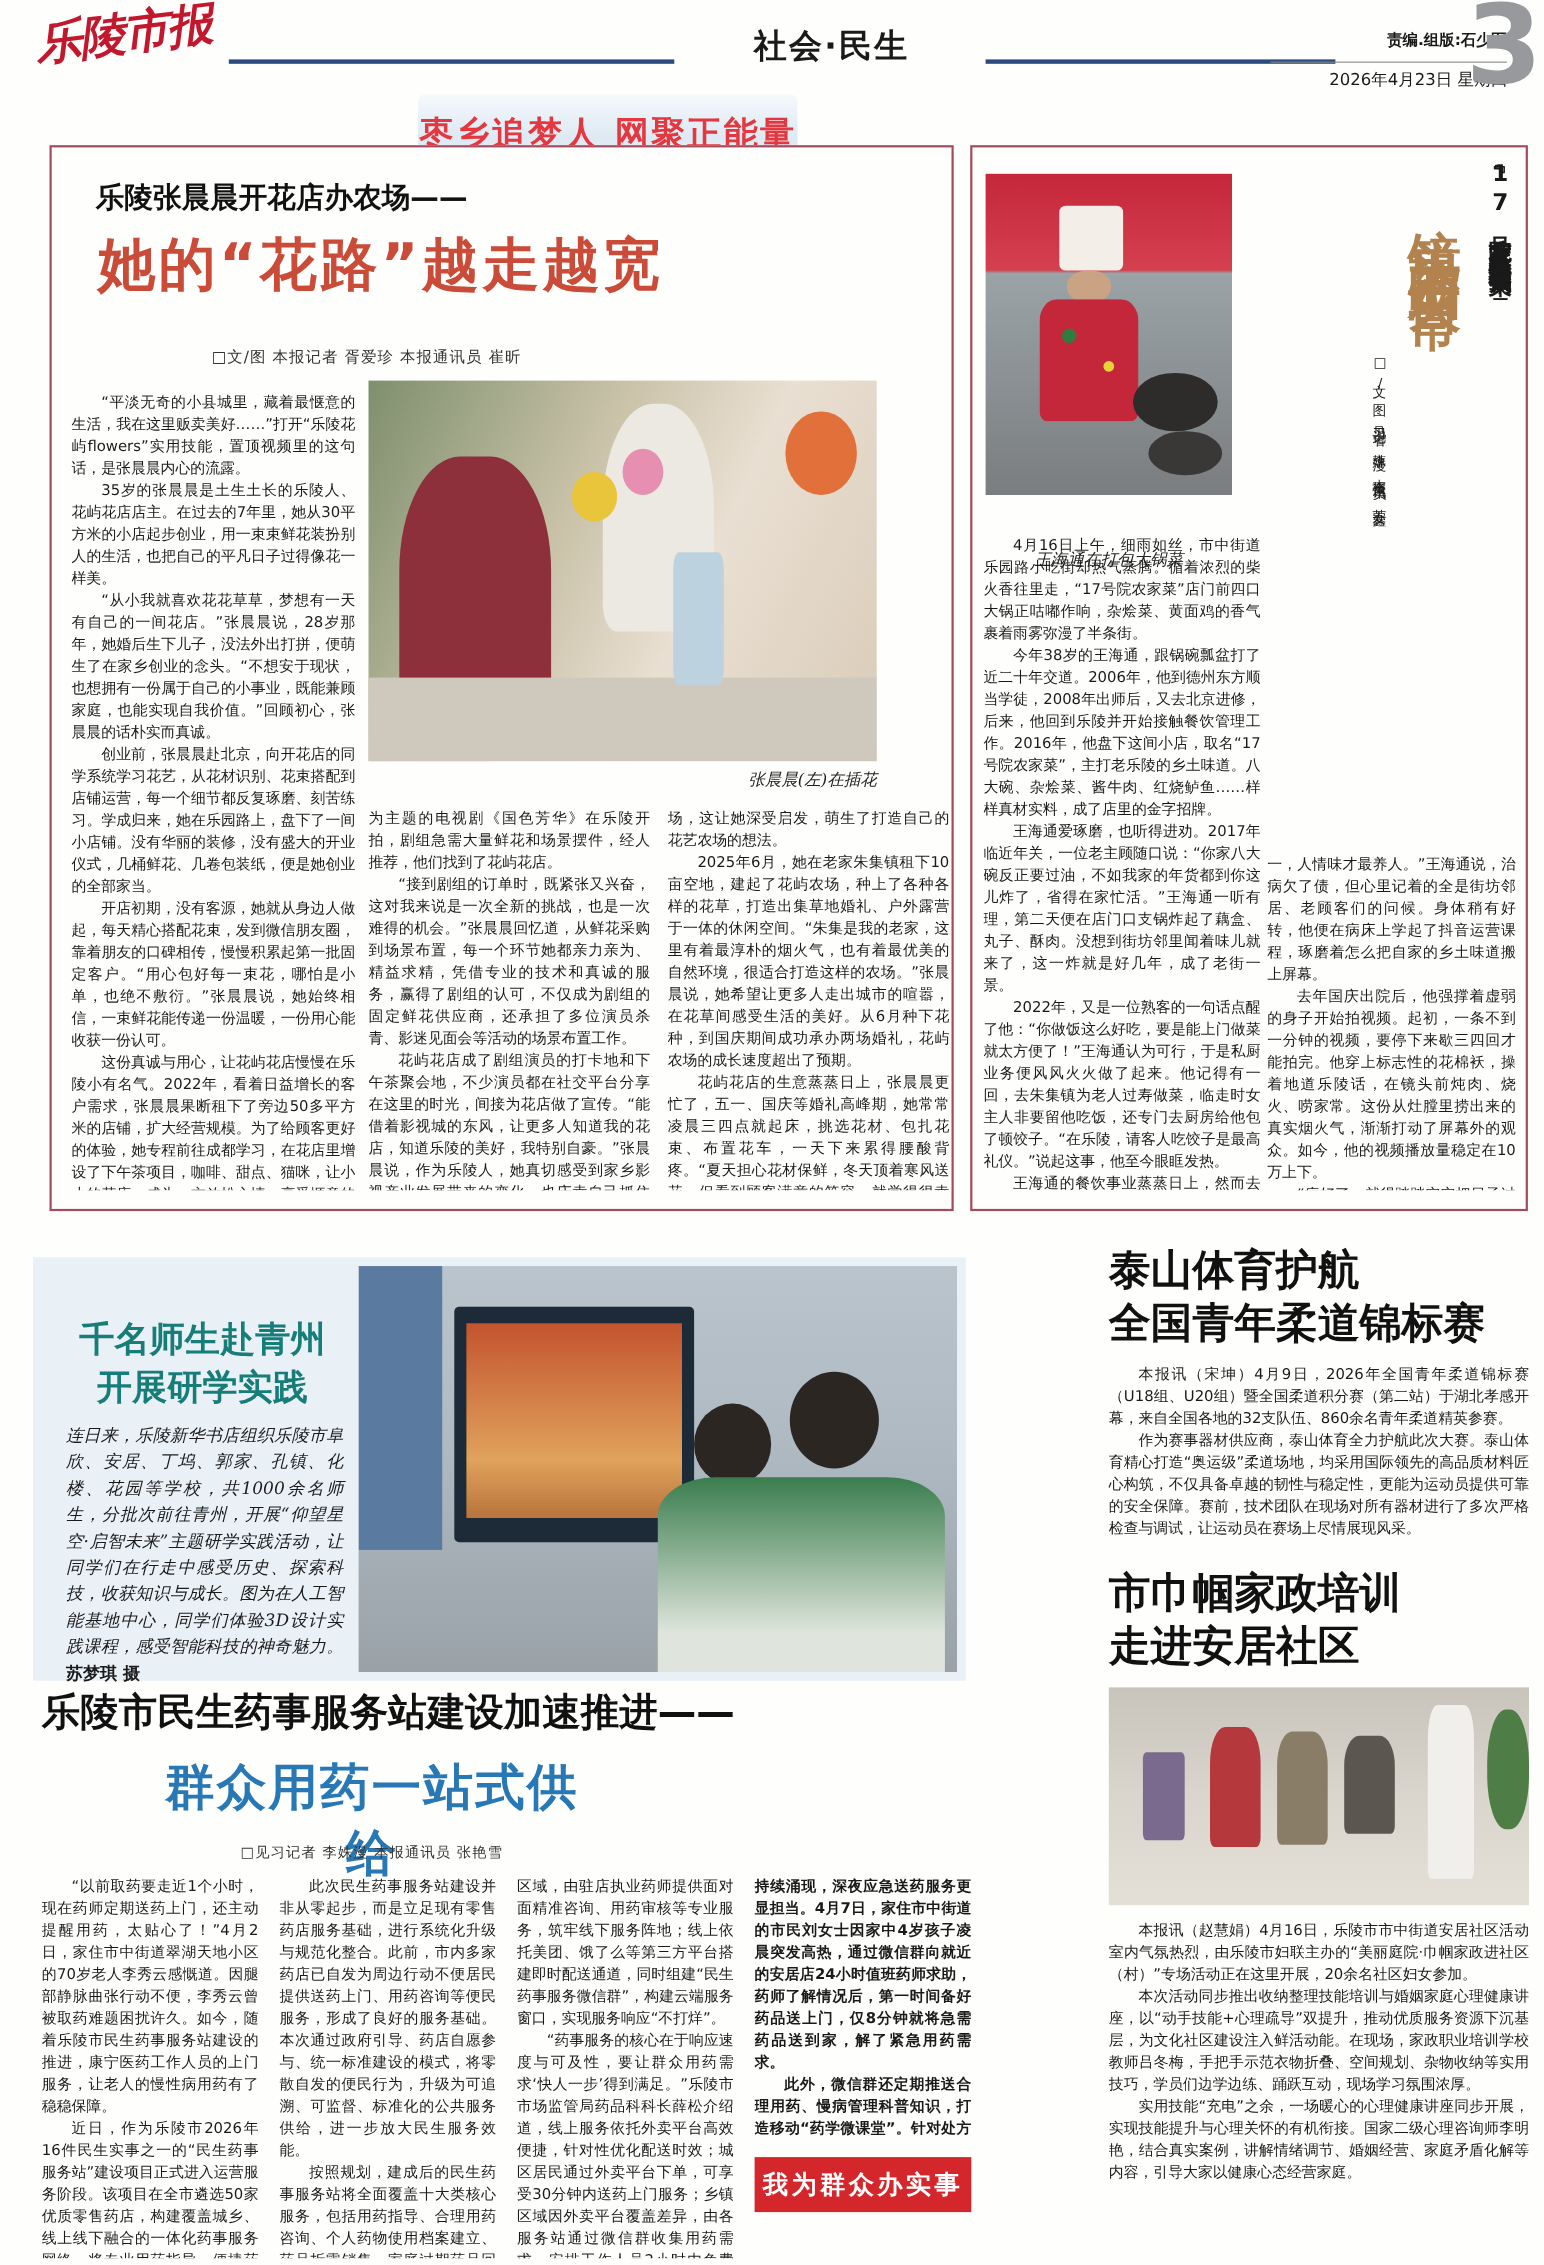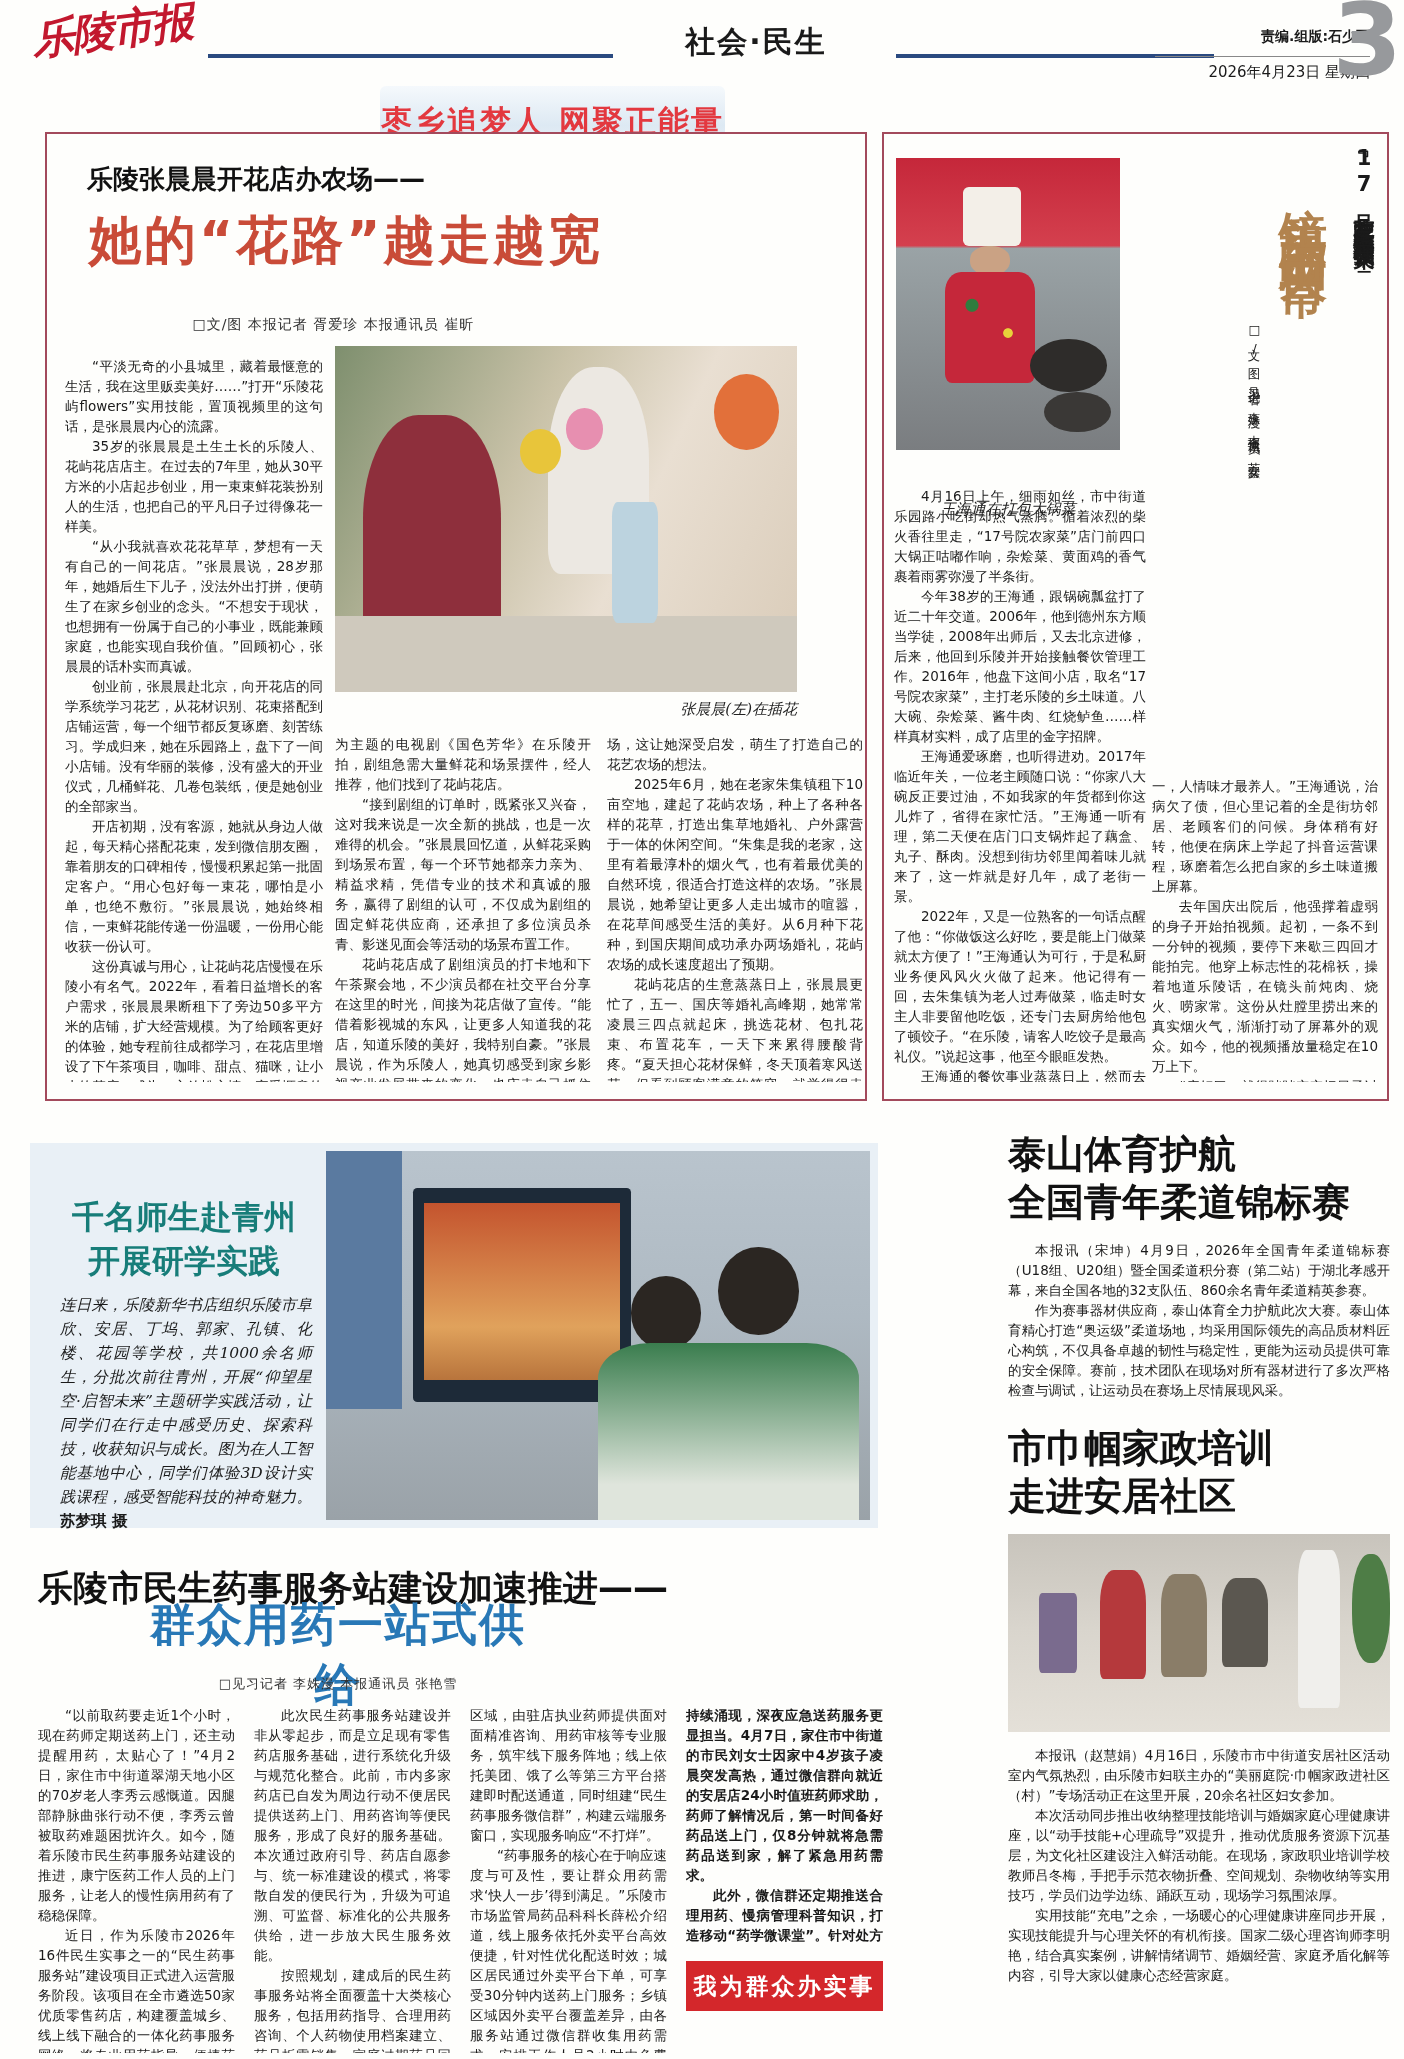--- a/index.html
+++ b/index.html
@@ -73,21 +73,21 @@
   
   .small-headline{font-size:38px;font-weight:700;line-height:48px;color:#111;}
   #judo{position:absolute;left:1008px;top:1130px;width:382px;}
   #judo .bodytext{margin-top:14px;font-size:13.5px;line-height:20px;text-align:justify;}
   #house{position:absolute;left:1008px;top:1424px;width:382px;}
   #house-photo{position:relative;margin-top:14px;width:382px;height:198px;overflow:hidden;
     background:linear-gradient(180deg,#c8c4bc 0%,#d9d5cd 48%,#e4e0d8 100%);}
   #house .bodytext{margin-top:13px;font-size:13.5px;line-height:20px;text-align:justify;}
   
   #pharm{position:absolute;left:38px;top:1533px;width:845px;height:522px;}
-  #pharm .kicker{position:absolute;left:0;top:0;font-size:35px;font-weight:800;margin-top:32px;}
+  #pharm .kicker{position:absolute;left:0;top:0;font-size:35px;font-weight:800;}
   #pharm-headline{position:absolute;left:95px;top:62px;width:410px;text-align:center;
     font-size:45px;font-weight:900;color:#2878b6;letter-spacing:2px;}
   #pharm-byline{position:absolute;left:95px;top:142px;width:410px;text-align:center;
     font-size:13px;color:#333;}
   .pcol{position:absolute;top:172px;width:197px;height:348px;font-size:13.5px;
     line-height:20px;text-align:justify;overflow:hidden;}
   #pcol1{left:0;} #pcol2{left:216px;} #pcol3{left:432px;}
   #pcol4{left:648px;height:240px;font-weight:bold;}
   #slogan{position:absolute;left:648px;top:428px;width:197px;height:50px;
     background:#d4272b;color:#fff;display:flex;align-items:center;justify-content:center;

